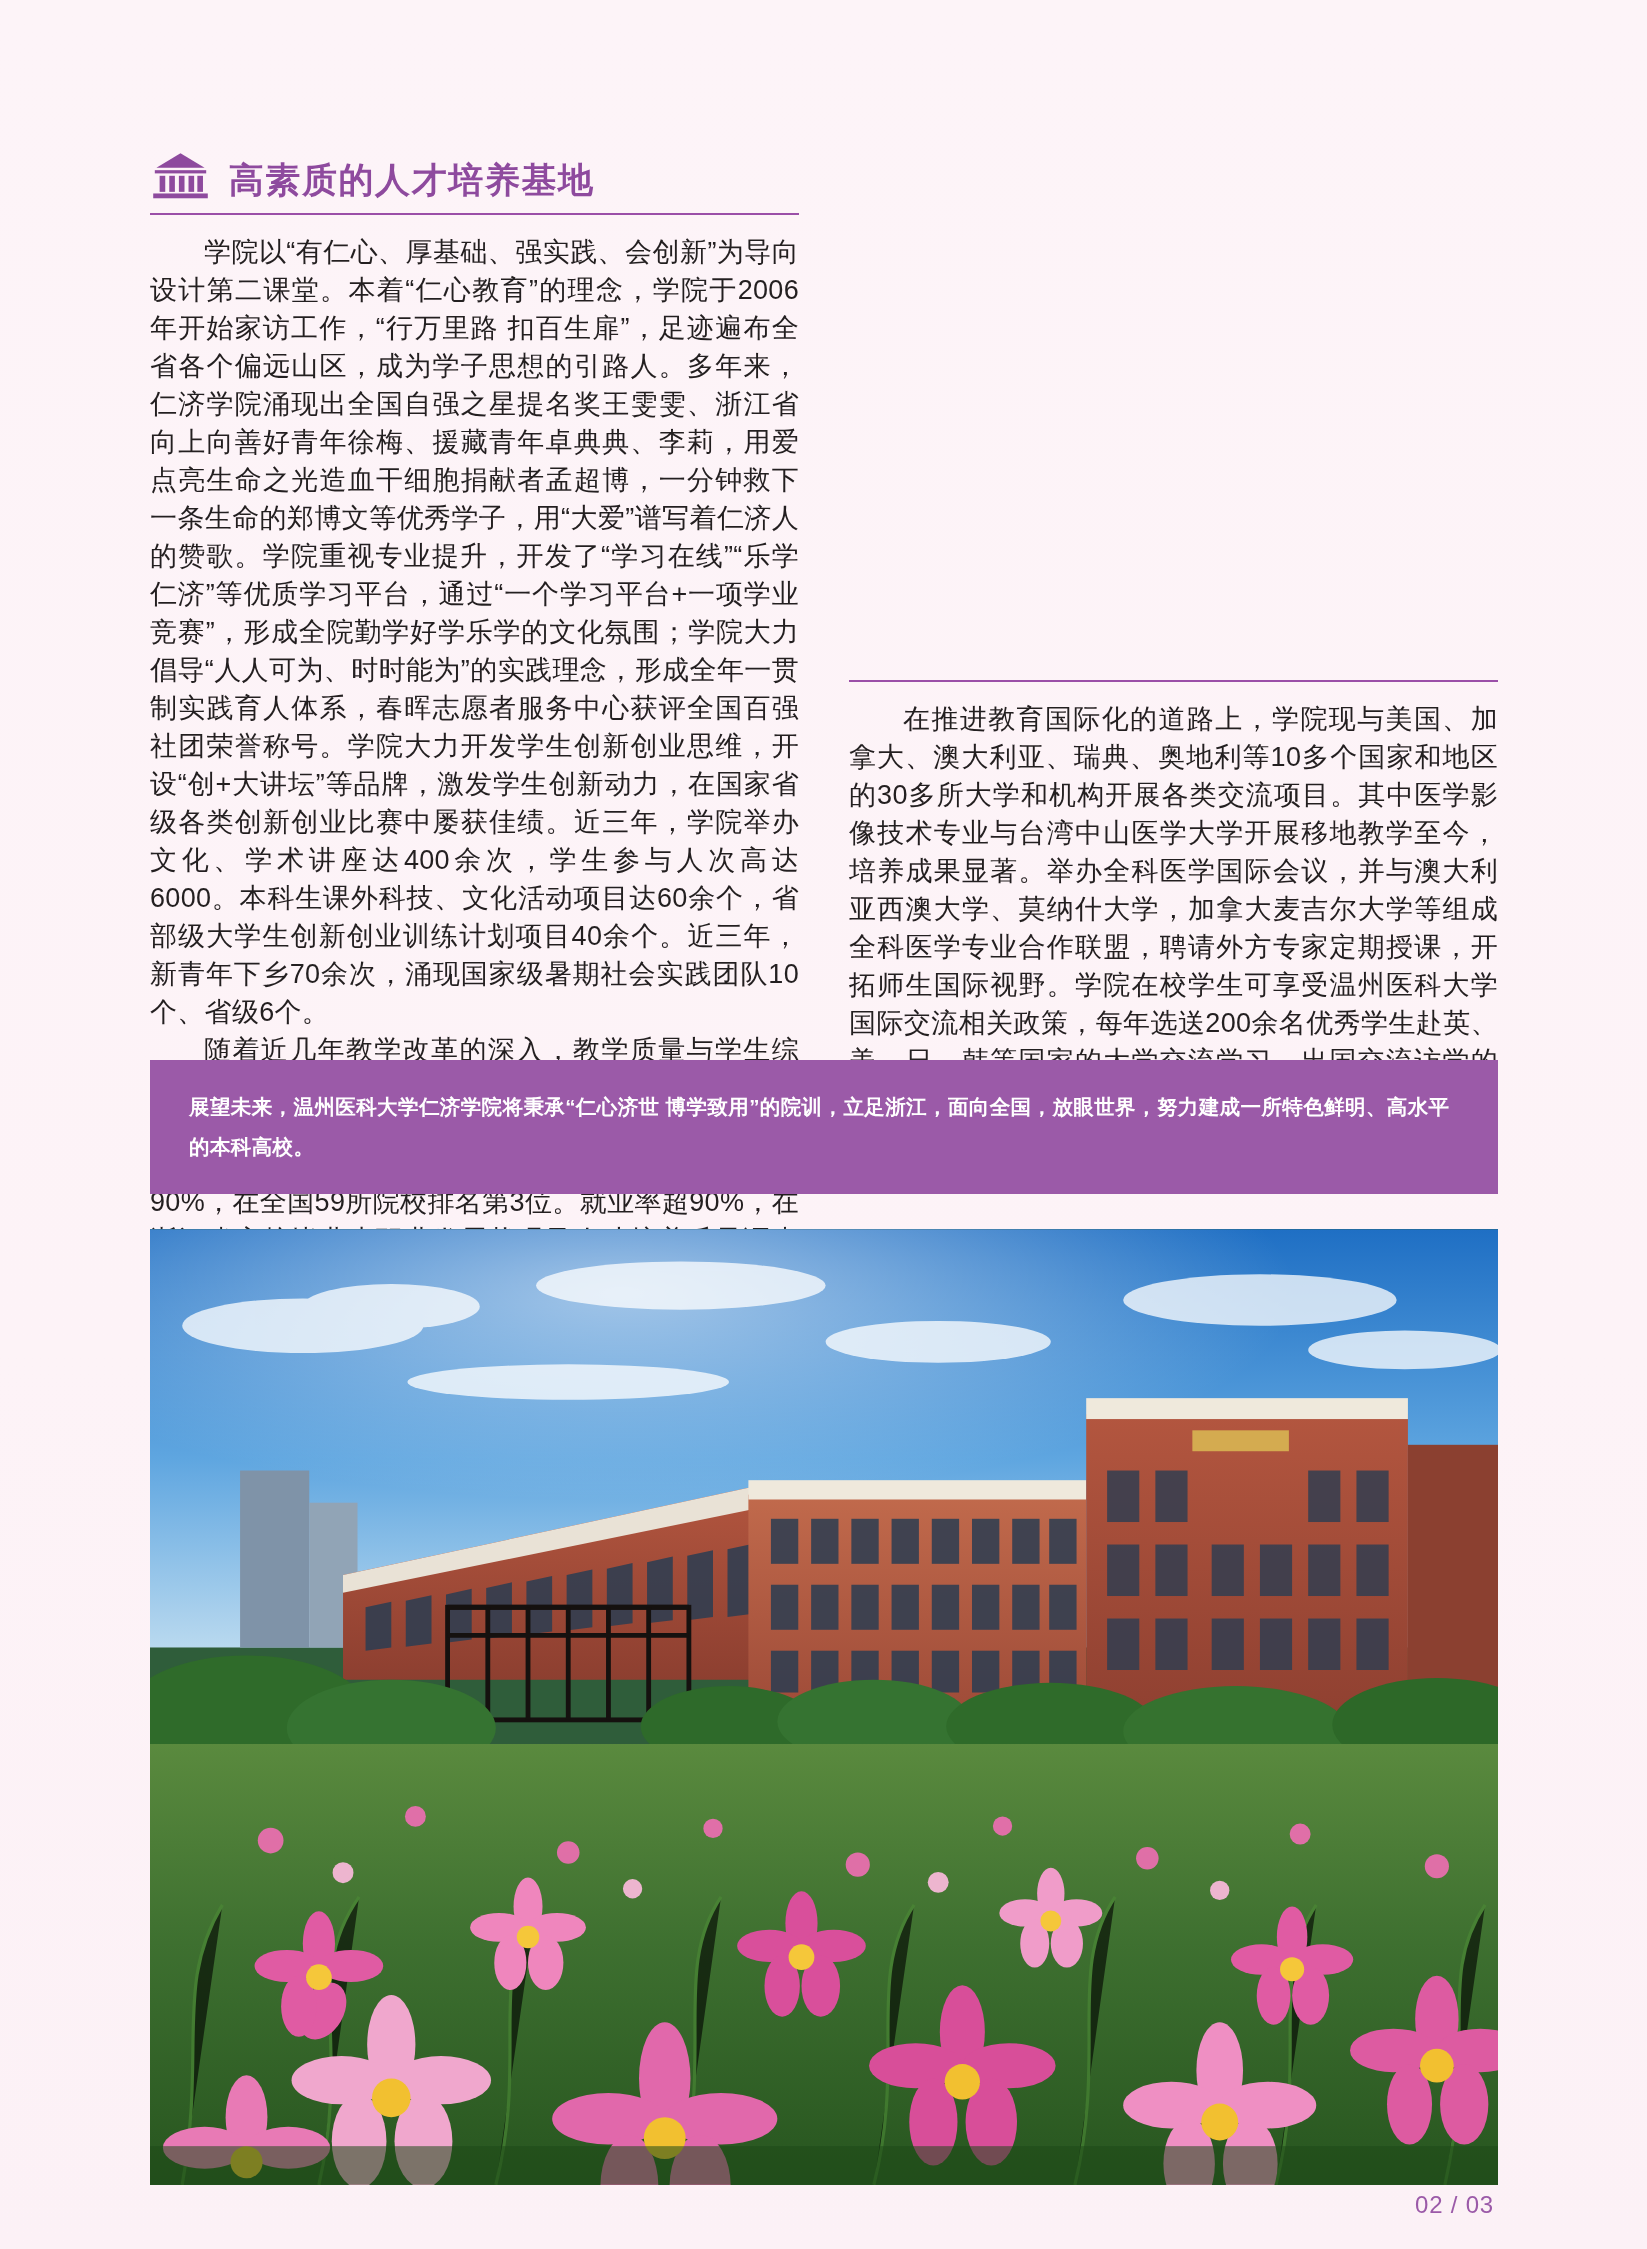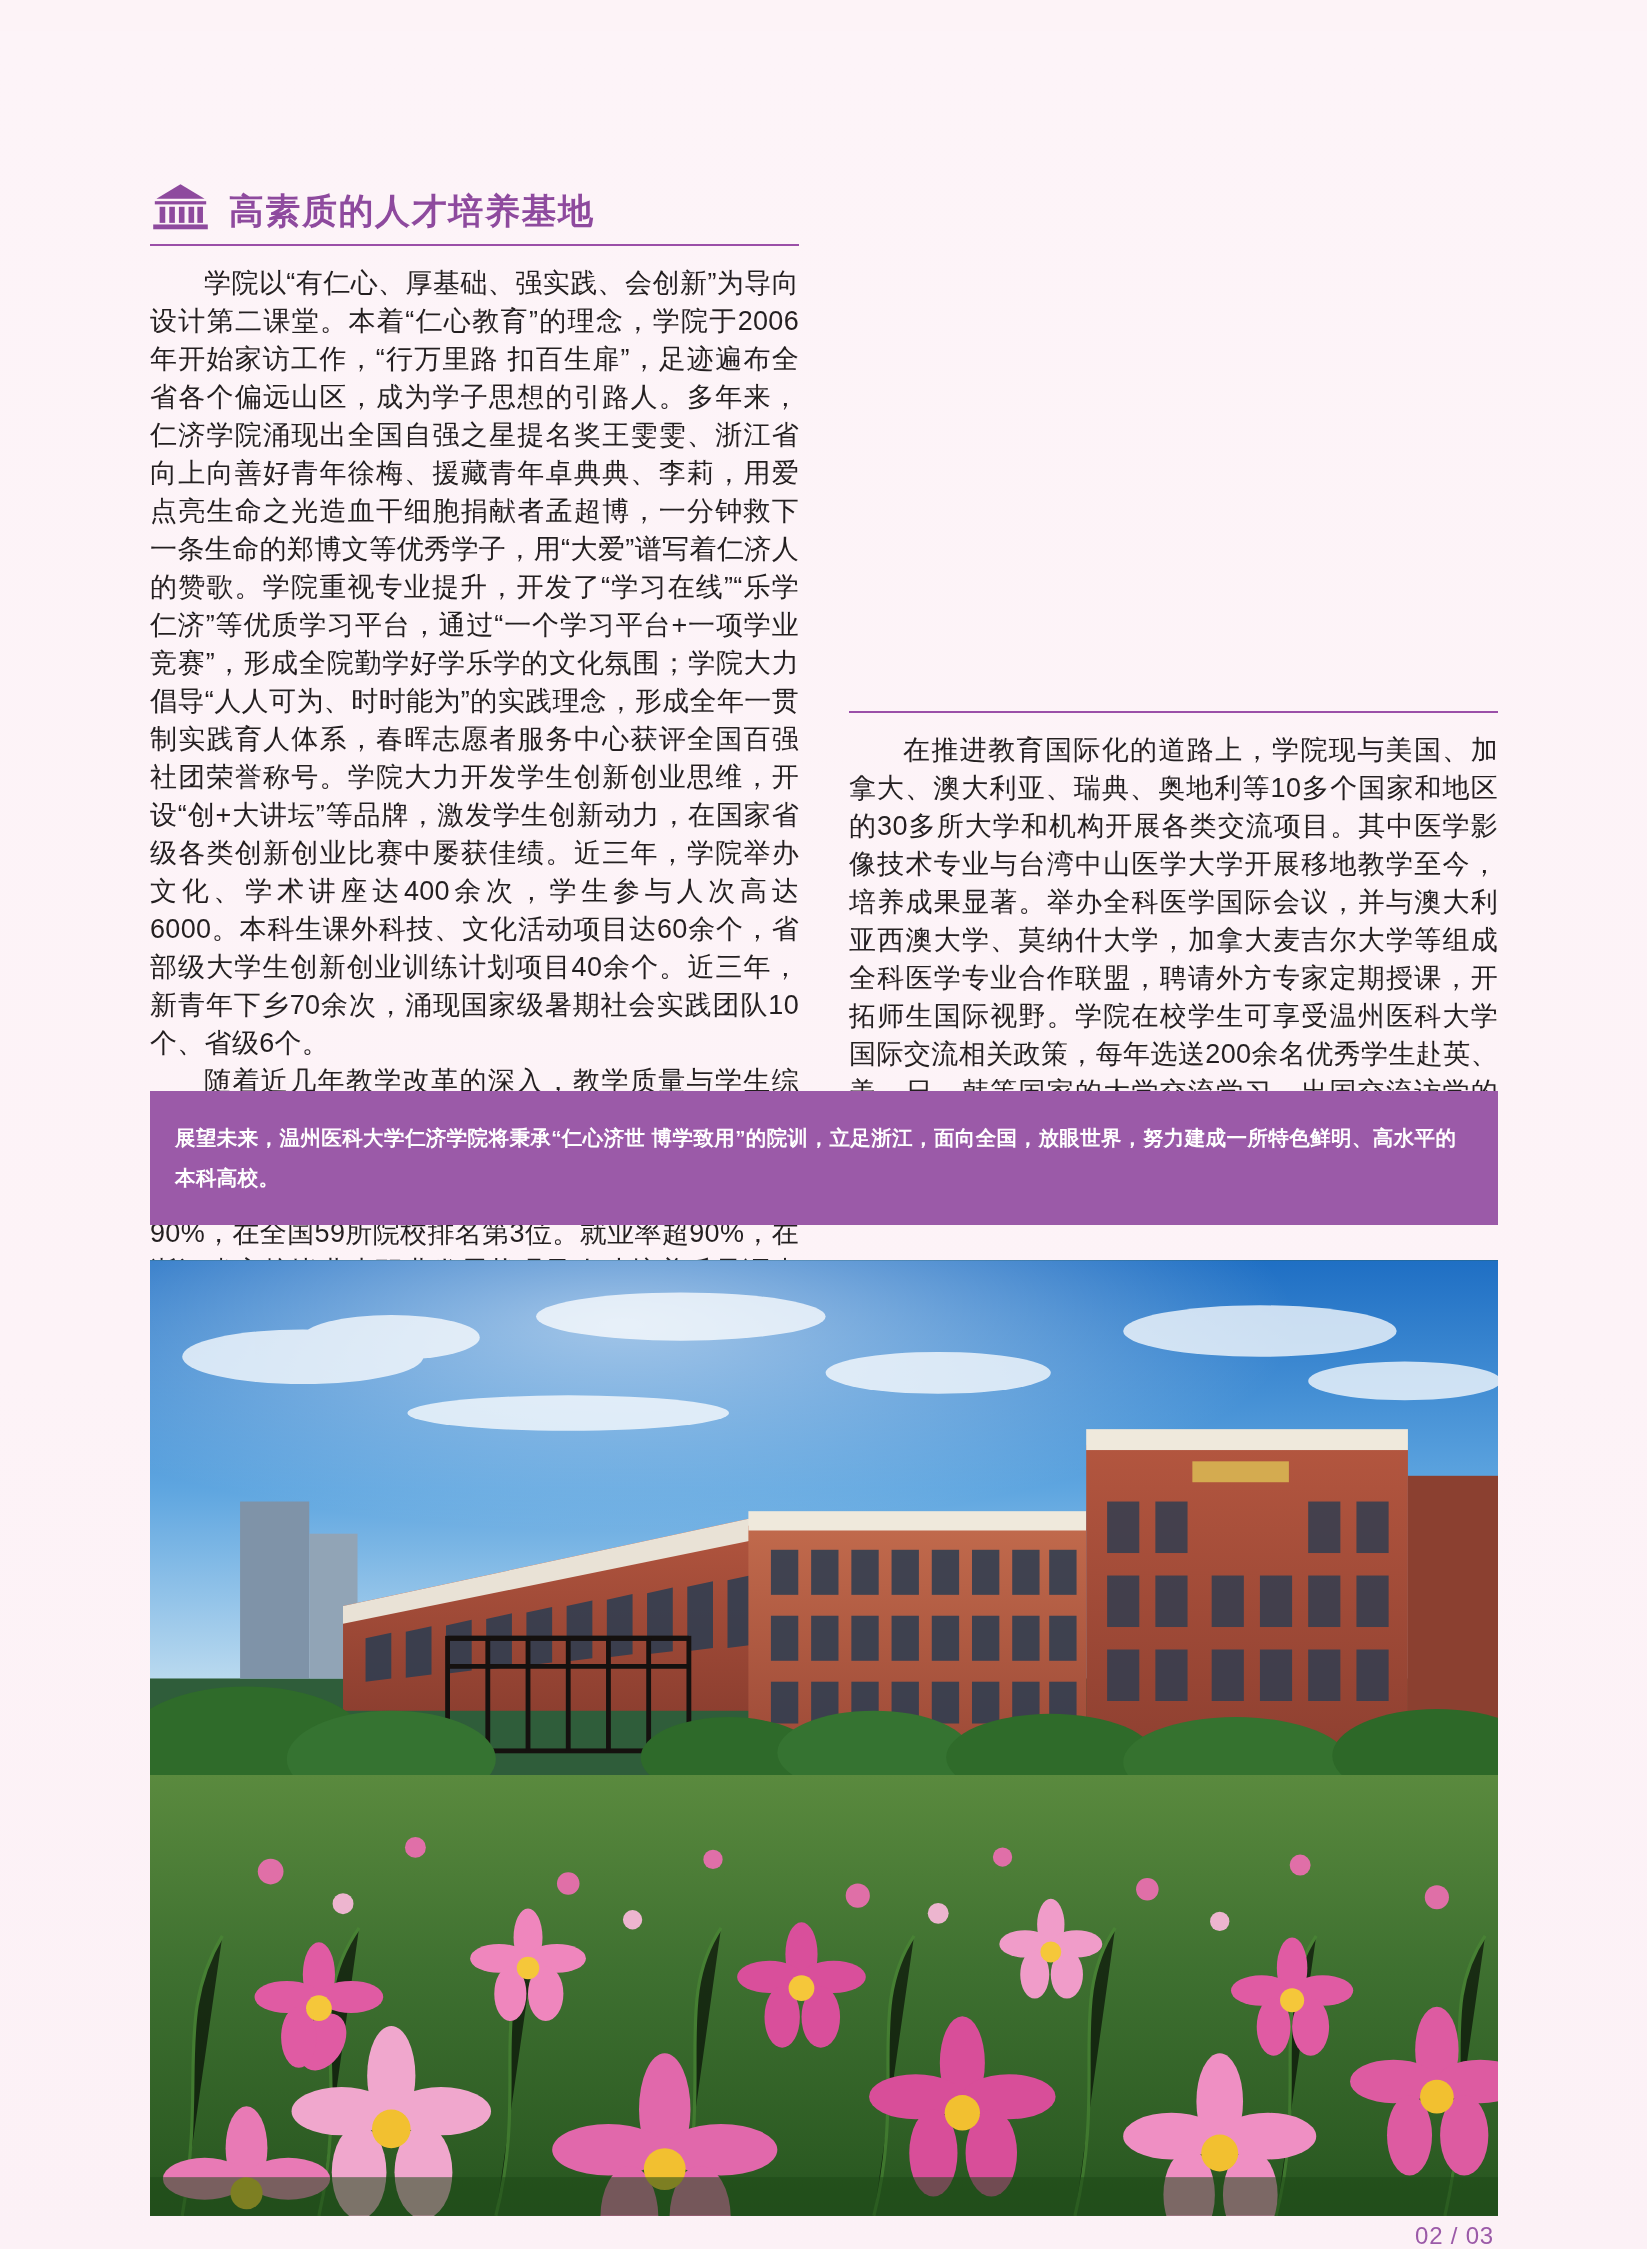--- a/index.html
+++ b/index.html
@@ -11,21 +11,20 @@
     height: 2250px;
     background: #fdf3f7;
     font-family: "Liberation Sans", sans-serif;
     position: relative;
     overflow: hidden;
   }
   .page {
     position: absolute;
     inset: 0;
     background: linear-gradient(180deg, #fdf4f8 0%, #fdf3f7 60%, #fcf1f6 100%);
-    margin-top: 31px;
   }
 
   
   .columns {
     position: absolute;
     left: 150px;
     top: 150px;
     width: 1348px;
     display: flex;
     gap: 50px;
@@ -82,21 +81,21 @@
 
   
   .band {
     position: absolute;
     left: 150px;
     top: 1060px;
     width: 1348px;
     height: 134px;
     background: #9b5aa8;
     box-sizing: border-box;
-    padding: 27px 39px 0 25px;
+    padding: 27px 39px 0 39px;
   }
   .band-text {
     color: #ffffff;
     font-size: 20.5px;
     font-weight: bold;
     line-height: 40px;
     letter-spacing: 0.4px;
   }
 
   

